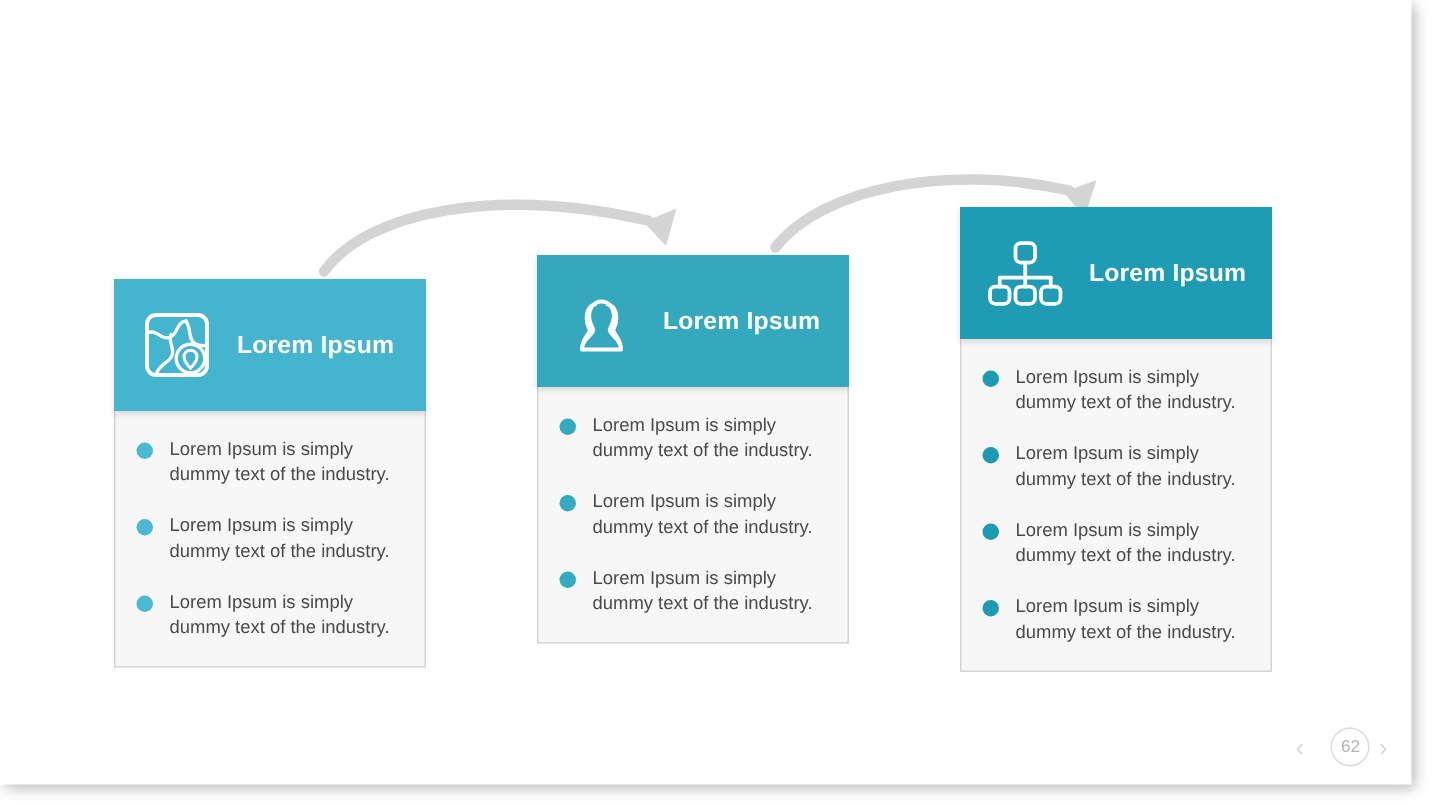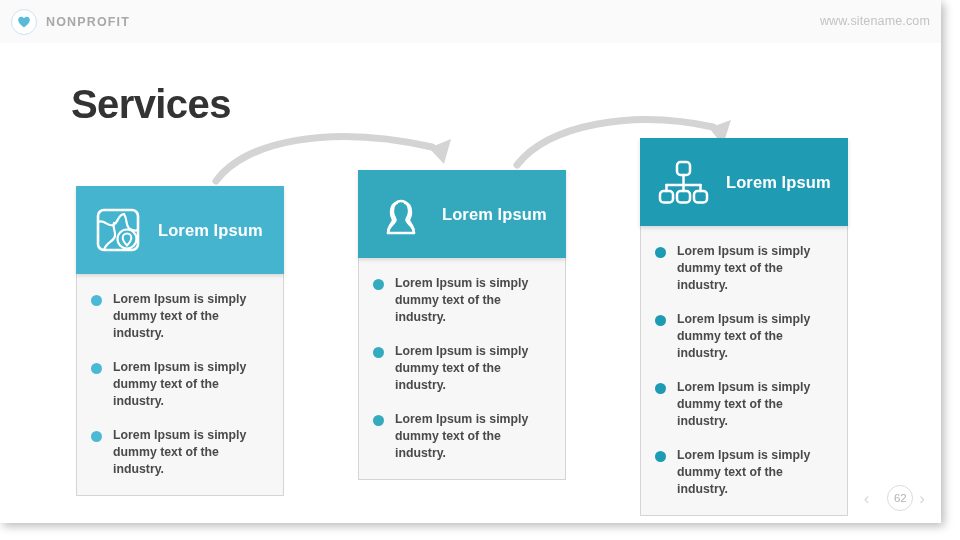--- a/index.html
+++ b/index.html
@@ -109,21 +109,20 @@
     font-size: 16.5px;
     font-weight: bold;
     letter-spacing: 0.1px;
   }
 
   .card-body {
     background: #f7f7f7;
     border: 1px solid #d5d5d5;
     border-top: none;
     padding: 17px 14px 14px 14px;
-    font-weight: bold;
   }
 
   .bullet-row {
     display: flex;
     align-items: flex-start;
     gap: 11px;
     margin-bottom: 17px;
   }
   .bullet-row:last-child { margin-bottom: 3px; }
 
@@ -165,35 +164,21 @@
     align-items: center;
     justify-content: center;
     margin-left: 12px;
   }
 </style>
 </head>
 <body>
 
 <div id="slide">
 
-  <div id="topbar">
-
-    <div id="logo-group">
-      <span class="logo-circle">
-        <svg width="16" height="16" viewBox="0 0 16 16">
-          <path d="M8 13.2 C8 13.2 2.2 9.6 2.2 5.9 C2.2 3.9 3.7 2.7 5.3 2.7 C6.5 2.7 7.5 3.4 8 4.3 C8.5 3.4 9.5 2.7 10.7 2.7 C12.3 2.7 13.8 3.9 13.8 5.9 C13.8 9.6 8 13.2 8 13.2 Z" fill="#59bcd6"></path>
-        </svg>
-      </span>
-      <span id="brand-name">NONPROFIT</span>
-    </div>
-
-    <div id="site-url">www.sitename.com</div>
-  </div>
-
-  <div id="page-title">Services</div>
+
 
   <svg id="arrows" viewBox="0 0 941 523">
     <g fill="none" stroke="#d4d4d4" stroke-width="7" stroke-linecap="round">
       <path d="M216,181 C245,141 330,124 432,147"></path>
       <path d="M517,165 C548,125 632,109 713,127"></path>
     </g>
     <polygon points="451,139 444,164 429,148" fill="#d4d4d4"></polygon>
     <polygon points="731,120 723,145 709,128" fill="#d4d4d4"></polygon>
   </svg>
 

